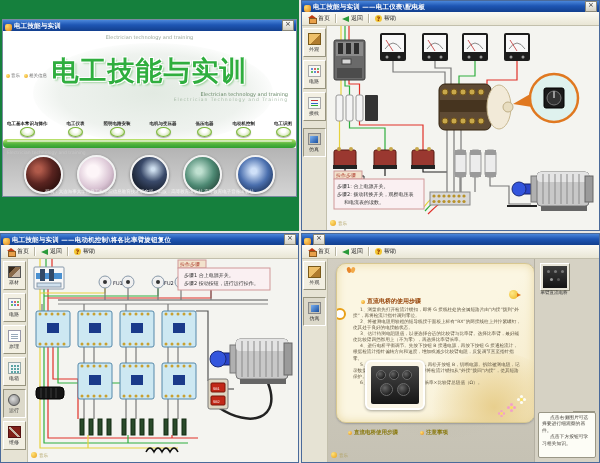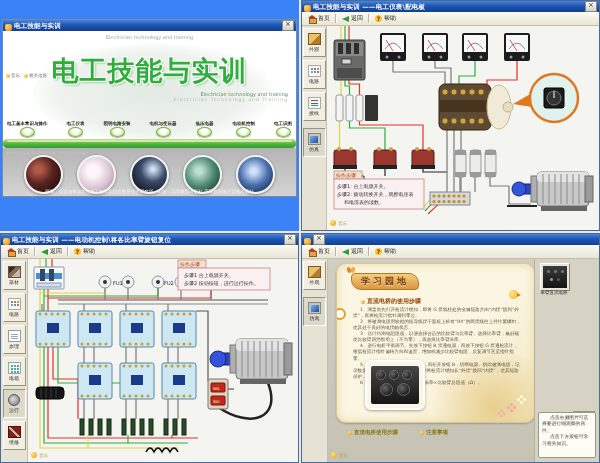--- a/index.html
+++ b/index.html
@@ -1,18 +1,18 @@
 <!DOCTYPE html>
 <html><head>
 <meta charset="utf-8">
 <style>
   html,body{margin:0;padding:0;}
   body{width:600px;height:463px;background:#e9e7e2;position:relative;overflow:hidden;
        font-family:"DejaVu Sans","Liberation Sans",sans-serif;}
-  .quad{position:absolute;overflow:hidden;background:#3b82f6;}
+  .quad{position:absolute;overflow:hidden;background:#15803d;}
   #q1{left:0;top:0;width:299px;height:231px;}
   #q2{left:301px;top:0;width:299px;height:231px;background:#ece9d8;}
   #q3{left:0;top:233px;width:299px;height:230px;background:#ece9d8;}
   #q4{left:301px;top:233px;width:299px;height:230px;background:#ece9d8;}
 
   
   .win{position:absolute;inset:0;border:1px solid #4a6a9a;background:#ece9d8;display:flex;flex-direction:column;}
   .titlebar{height:11px;flex:0 0 11px;background:linear-gradient(180deg,#4a86da,#1e56b4 45%,#123f8e);
             display:flex;align-items:flex-end;gap:2px;padding:0 2px;}
   .ticon{width:7px;height:7px;border-radius:2px;background:radial-gradient(circle at 30% 30%,#ffd76a,#e0861a);flex:0 0 7px;}
@@ -785,21 +785,20 @@
           </div>
         <div class="sbtn active" style="margin-top:4px;">
             <span class="ic ic-mon"></span>
             <span class="slabel">仿真</span>
           </div>
       </div>
       <div class="main q4main">
         <div class="q4wm"></div>
         <div class="panel">
           <span class="butterfly"></span>
-          <div class="lgbadge">学习园地</div>
           <span class="ringdot"></span>
           <div class="ctitle">
             <span class="ldot"></span>
             <span class="t">直流电桥的使用步骤</span>
           </div>
           <span class="bird"></span>
           <div class="q4steps">
             <div>1、测量前先打开检流计锁扣，即将 G 接线柱处的金属短路片由“内接”拨到“外接”，再将检流计指针调到零位。</div>
             <div>2、将被测电阻用较粗的短导线接于面板上标有“RX”的两接线柱上并拧紧螺钉，使其处于良好的电接触状态。</div>
             <div>3、估计待测电阻阻值，以便选择合适的比较臂与比率臂。选择比率臂，最好能使比较臂四挡都用上（不为零），再选择比率臂倍率。</div>

